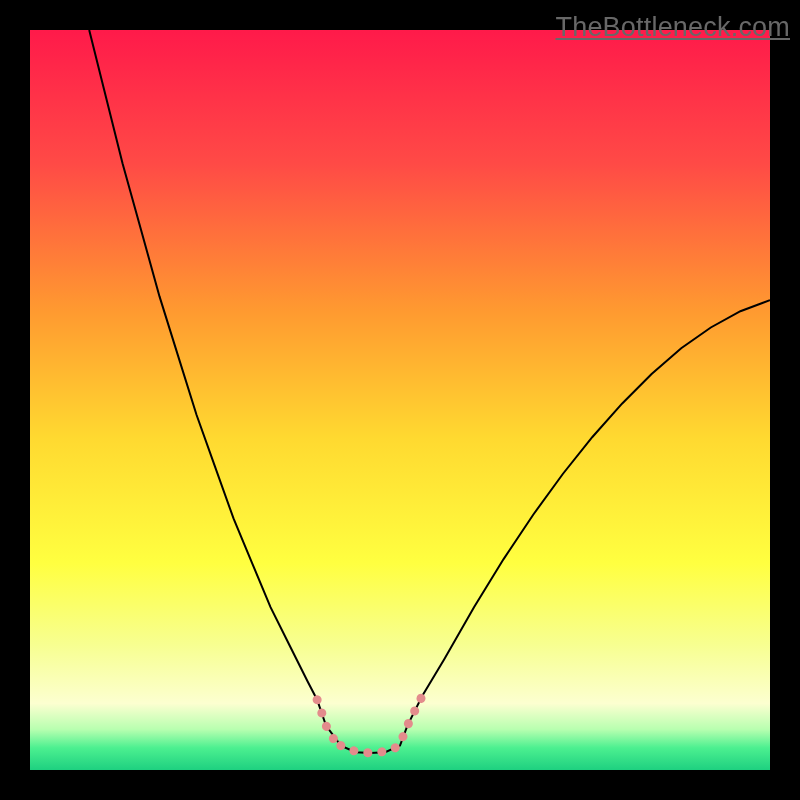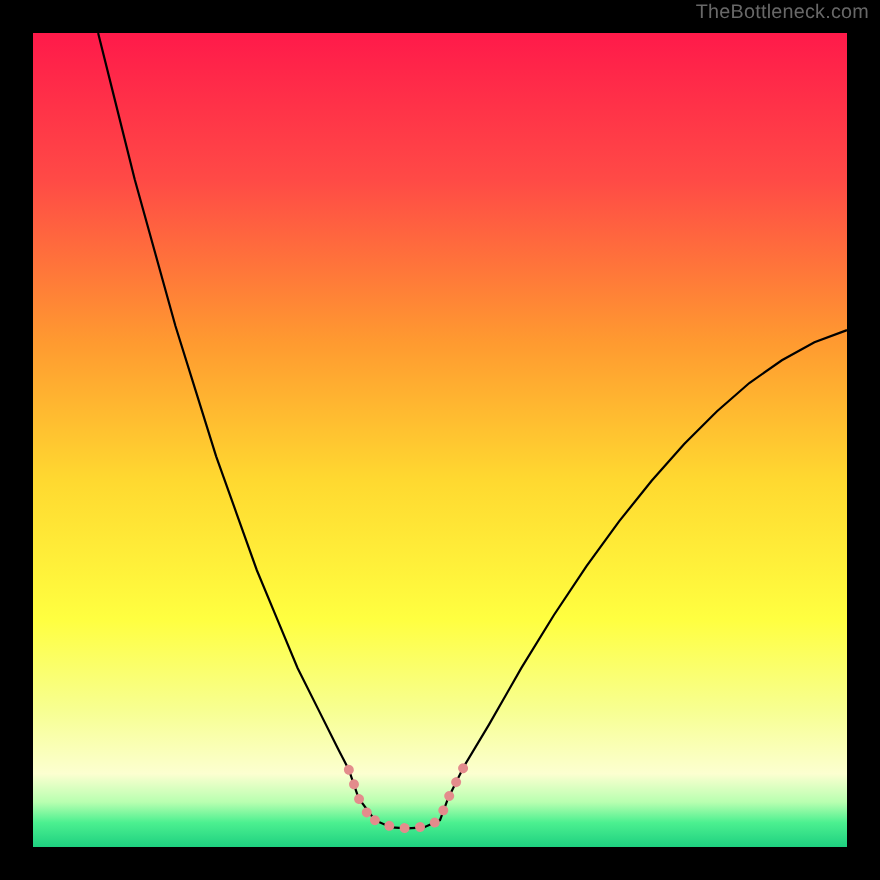--- a/index.html
+++ b/index.html
@@ -12,27 +12,28 @@
     font-family: Arial, Helvetica, sans-serif;
   }
   .frame {
     position: relative;
     width: 800px;
     height: 800px;
     background: #000;
   }
   .watermark {
     position: absolute;
-    top: 0;
+    top: 12px;
     right: 10px;
     color: #686868;
-    font-size: 18px;
+    font-size: 27px;
     letter-spacing: 0.2px;
     z-index: 5;
     user-select: none;
+    text-decoration: underline;
   }
   svg {
     position: absolute;
     left: 0;
     top: 0;
   }
 </style>
 </head>
 <body>
 

